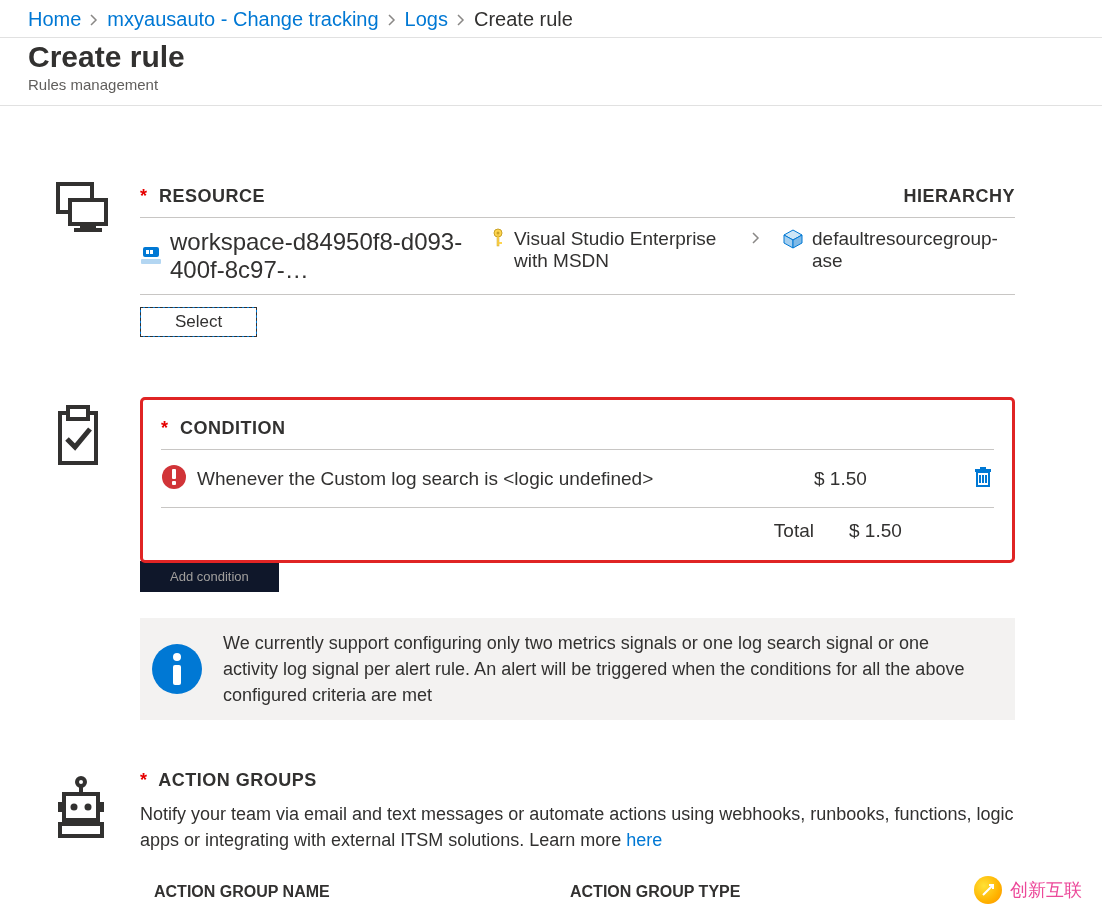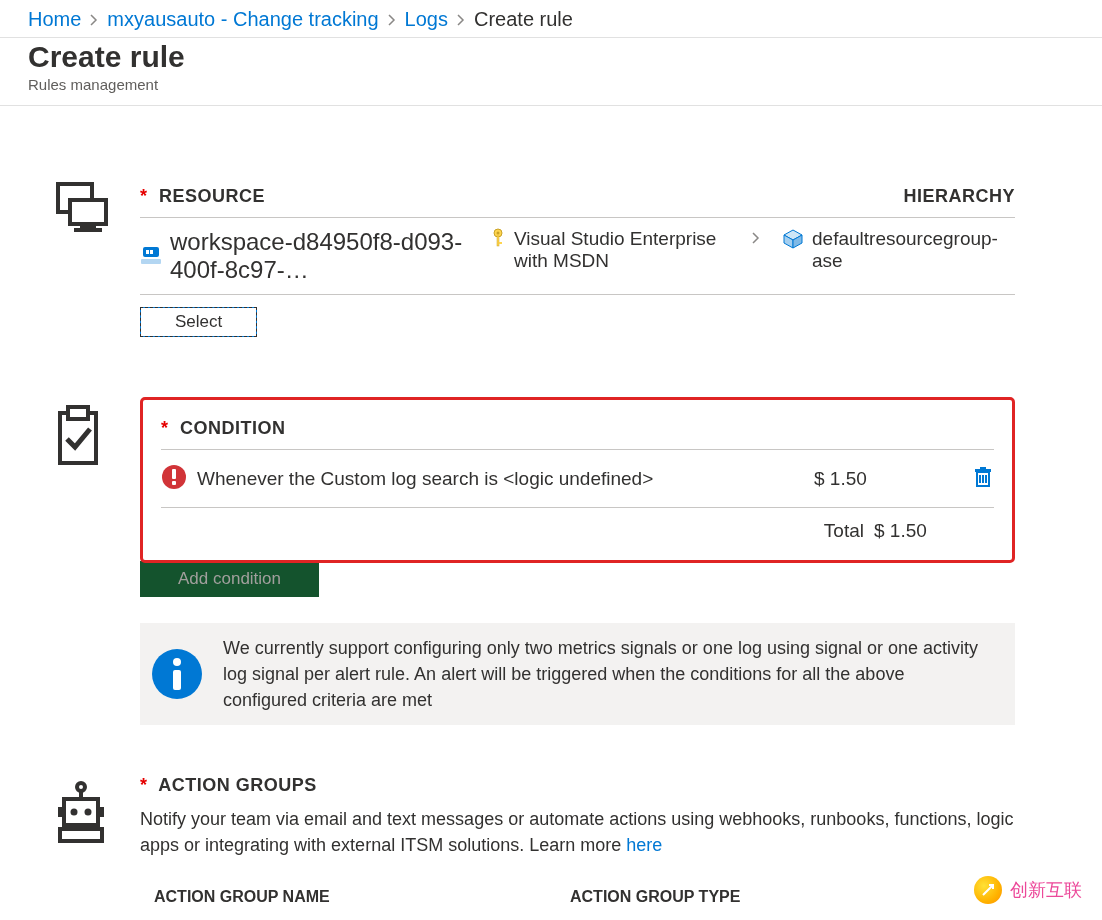--- a/index.html
+++ b/index.html
@@ -132,30 +132,31 @@
     border-bottom:1px solid #c8c6c4;
   }
   .cond-alert-icon { flex-shrink:0; margin-right:10px; }
   .cond-text { flex:1; font-size:19px; }
   .cond-cost { width:140px; text-align:left; font-size:19px; }
   .cond-del  { width:40px; text-align:right; }
 
   .total-row {
     display:flex; align-items:center;
     padding:12px 0 18px 0;
+    gap:25px;
   }
   .total-row .spacer { flex:1; }
   .total-row .label { font-size:19px; margin-right:10px; }
   .total-row .value { font-size:19px; width:80px; }
 
   .add-condition {
-    background:#14532d;
+    background:#0f172a;
     color:#a19f9d;
-    padding:8px 38px;
-    font-size:17px;
+    padding:8px 30px;
+    font-size:13px;
     display:inline-block;
     cursor: default;
     margin-top: -2px;
   }
 
   .info-box {
     display:flex;
     background:#f3f2f1;
     margin-top: 26px;
   }
@@ -374,21 +375,21 @@
       </div>
 
       <div class="info-box">
         <div class="i-badge">
           <svg class="iconInfo" viewBox="0 0 52 52">
             <circle cx="26" cy="26" r="25" fill="#0078d4"></circle>
             <rect x="22" y="22" width="8" height="20" rx="2" fill="#fff"></rect>
             <circle cx="26" cy="14" r="4" fill="#fff"></circle>
           </svg>
         </div>
-        <div class="i-text">We currently support configuring only two metrics signals or one log using signal or one activity log signal per alert rule. An alert will be triggered when the conditions for all the above configured criteria are met</div>
+        <div class="i-text">We currently support configuring only two metrics signals or one log search signal or one activity log signal per alert rule. An alert will be triggered when the conditions for all the above configured criteria are met</div>
       </div>
     </div>
   </div>
 
   <div class="section" style="margin-bottom:0;">
     <div class="section-icon" style="padding-top:4px;">
       <svg width="62" height="64" viewBox="0 0 62 64">
         <rect x="14" y="20" width="34" height="26" fill="none" stroke="#323130" stroke-width="4"></rect>
         <rect x="8" y="28" width="6" height="10" fill="#323130"></rect>
         <rect x="48" y="28" width="6" height="10" fill="#323130"></rect>

